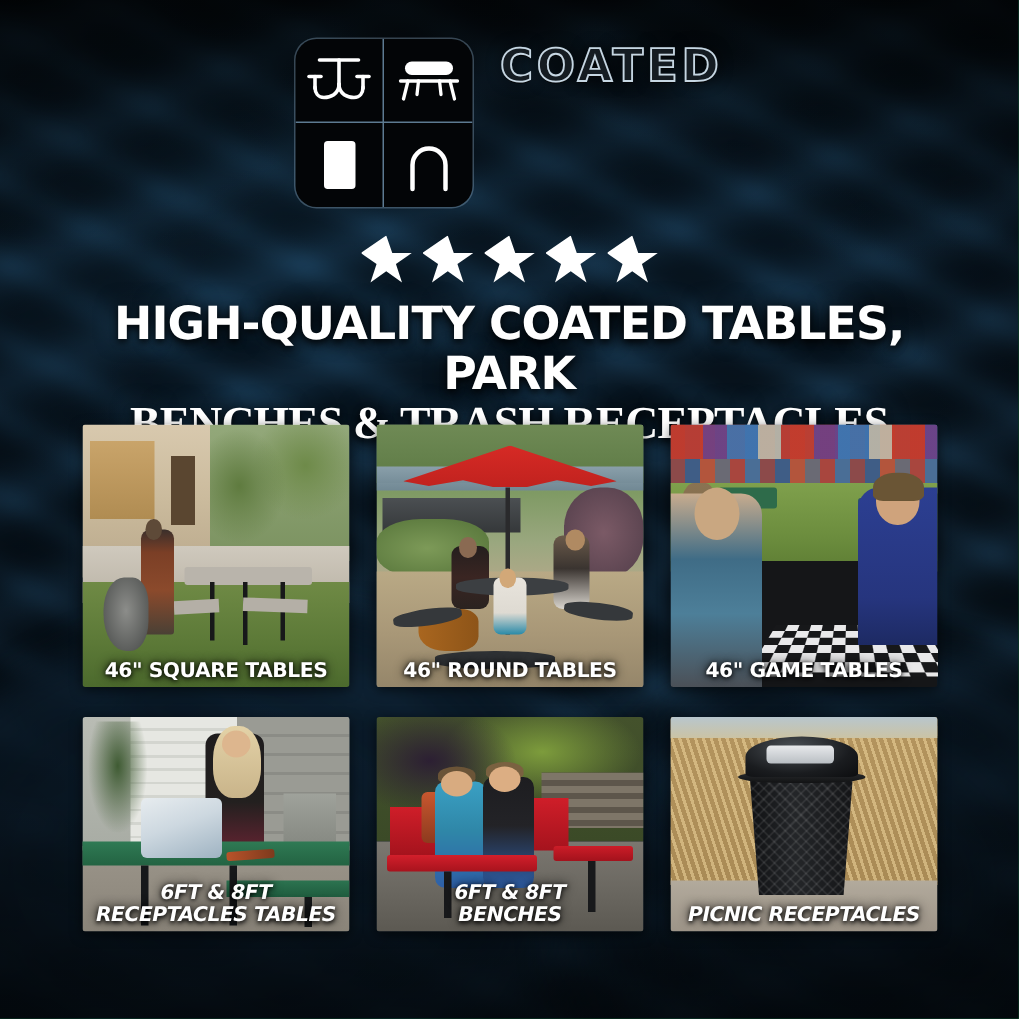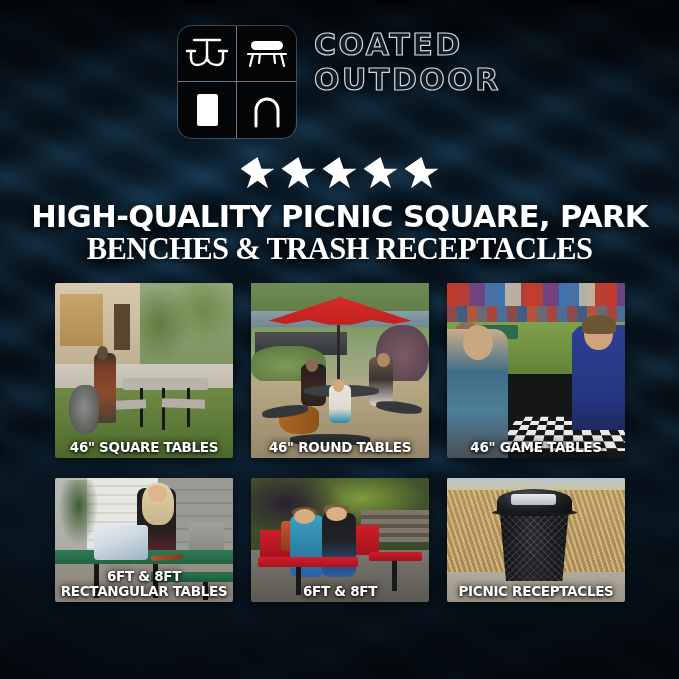--- a/index.html
+++ b/index.html
@@ -195,21 +195,21 @@
     column-gap: 18px;
     row-gap: 20px;
   }
   .tile {
     position: relative;
     height: 175px;
     border-radius: 2px;
     overflow: hidden;
     box-shadow: 0 2px 8px rgba(0,0,0,.55);
   }
-  .tile.row2 { height: 124px; }
+  .tile.row2 { height: 143px; font-style: italic; }
   .photo {
     position: absolute;
     inset: 0;
     overflow: hidden;
   }
   .caption {
     position: absolute;
     left: 2px;
     right: 2px;
     bottom: 4px;
@@ -482,34 +482,33 @@
         </div>
         <div class="logo-cell br">
           <svg width="46" height="40" viewBox="0 0 46 40" aria-hidden="true">
             <path d="M12 36 L12 20 A11 11 0 0 1 34 20 L34 36" fill="none" stroke="#ffffff" stroke-width="3" stroke-linecap="round"></path>
           </svg>
         </div>
       </div>
 
       <div class="logo-text">
         <div class="brand-line">COATED</div>
-        <div class="brand-line">OUTDOOR</div>
       </div>
     </div>
 
     <div class="stars">
       <div class="star"></div>
       <div class="star"></div>
       <div class="star"></div>
       <div class="star"></div>
       <div class="star"></div>
     </div>
 
     <div class="headline">
-      <span class="headline-l1">HIGH-QUALITY PICNIC SQUARE, PARK</span>
+      <span class="headline-l1">HIGH-QUALITY COATED TABLES, PARK</span>
       <span class="headline-l2">BENCHES &amp; TRASH RECEPTACLES</span>
     </div>
 
     <div class="grid">
 
       <div class="tile">
         <div class="photo">
           <div class="p1-trees"></div>
           <div class="p1-house"></div>
           <div class="p1-garage"></div>
@@ -595,21 +594,21 @@
           <div class="p4-table"></div>
           <div class="p4-bag"></div>
           <div class="p4-tool"></div>
           <div class="p4-bench"></div>
           <div class="p4-tleg" style="left:22%;top:69%;height:28%"></div>
           <div class="p4-tleg" style="left:55%;top:69%;height:28%"></div>
           <div class="p4-tleg" style="right:14%;top:84%;height:14%"></div>
         </div>
         <div class="caption">
           <span class="cl">6FT &amp; 8FT</span>
-          <span class="cl">RECTANGULAR TABLES</span>
+          <span class="cl">RECEPTACLES TABLES</span>
         </div>
       </div>
 
       <div class="tile row2">
         <div class="photo">
           <div class="p5-foliage"></div>
           <div class="p5-fence"></div>
           <div class="p5-ground"></div>
           <div class="p5-back"></div>
           <div class="p5-back2"></div>
@@ -620,20 +619,21 @@
           <div class="p5-boy2"></div>
           <div class="p5-boy2hair"></div>
           <div class="p5-boy2h"></div>
           <div class="p5-seat"></div>
           <div class="p5-seat2"></div>
           <div class="p5-bleg" style="left:25%;top:72%;height:22%"></div>
           <div class="p5-bleg" style="right:18%;top:67%;height:24%"></div>
         </div>
         <div class="caption">
           <span class="cl">6FT &amp; 8FT</span>
+          <span class="cl">BENCHES</span>
         </div>
       </div>
 
       <div class="tile row2">
         <div class="photo">
           <div class="p6-grass"></div>
           <div class="p6-sky"></div>
           <div class="p6-walk"></div>
           <div class="p6-can"></div>
           <div class="p6-rim"></div>

